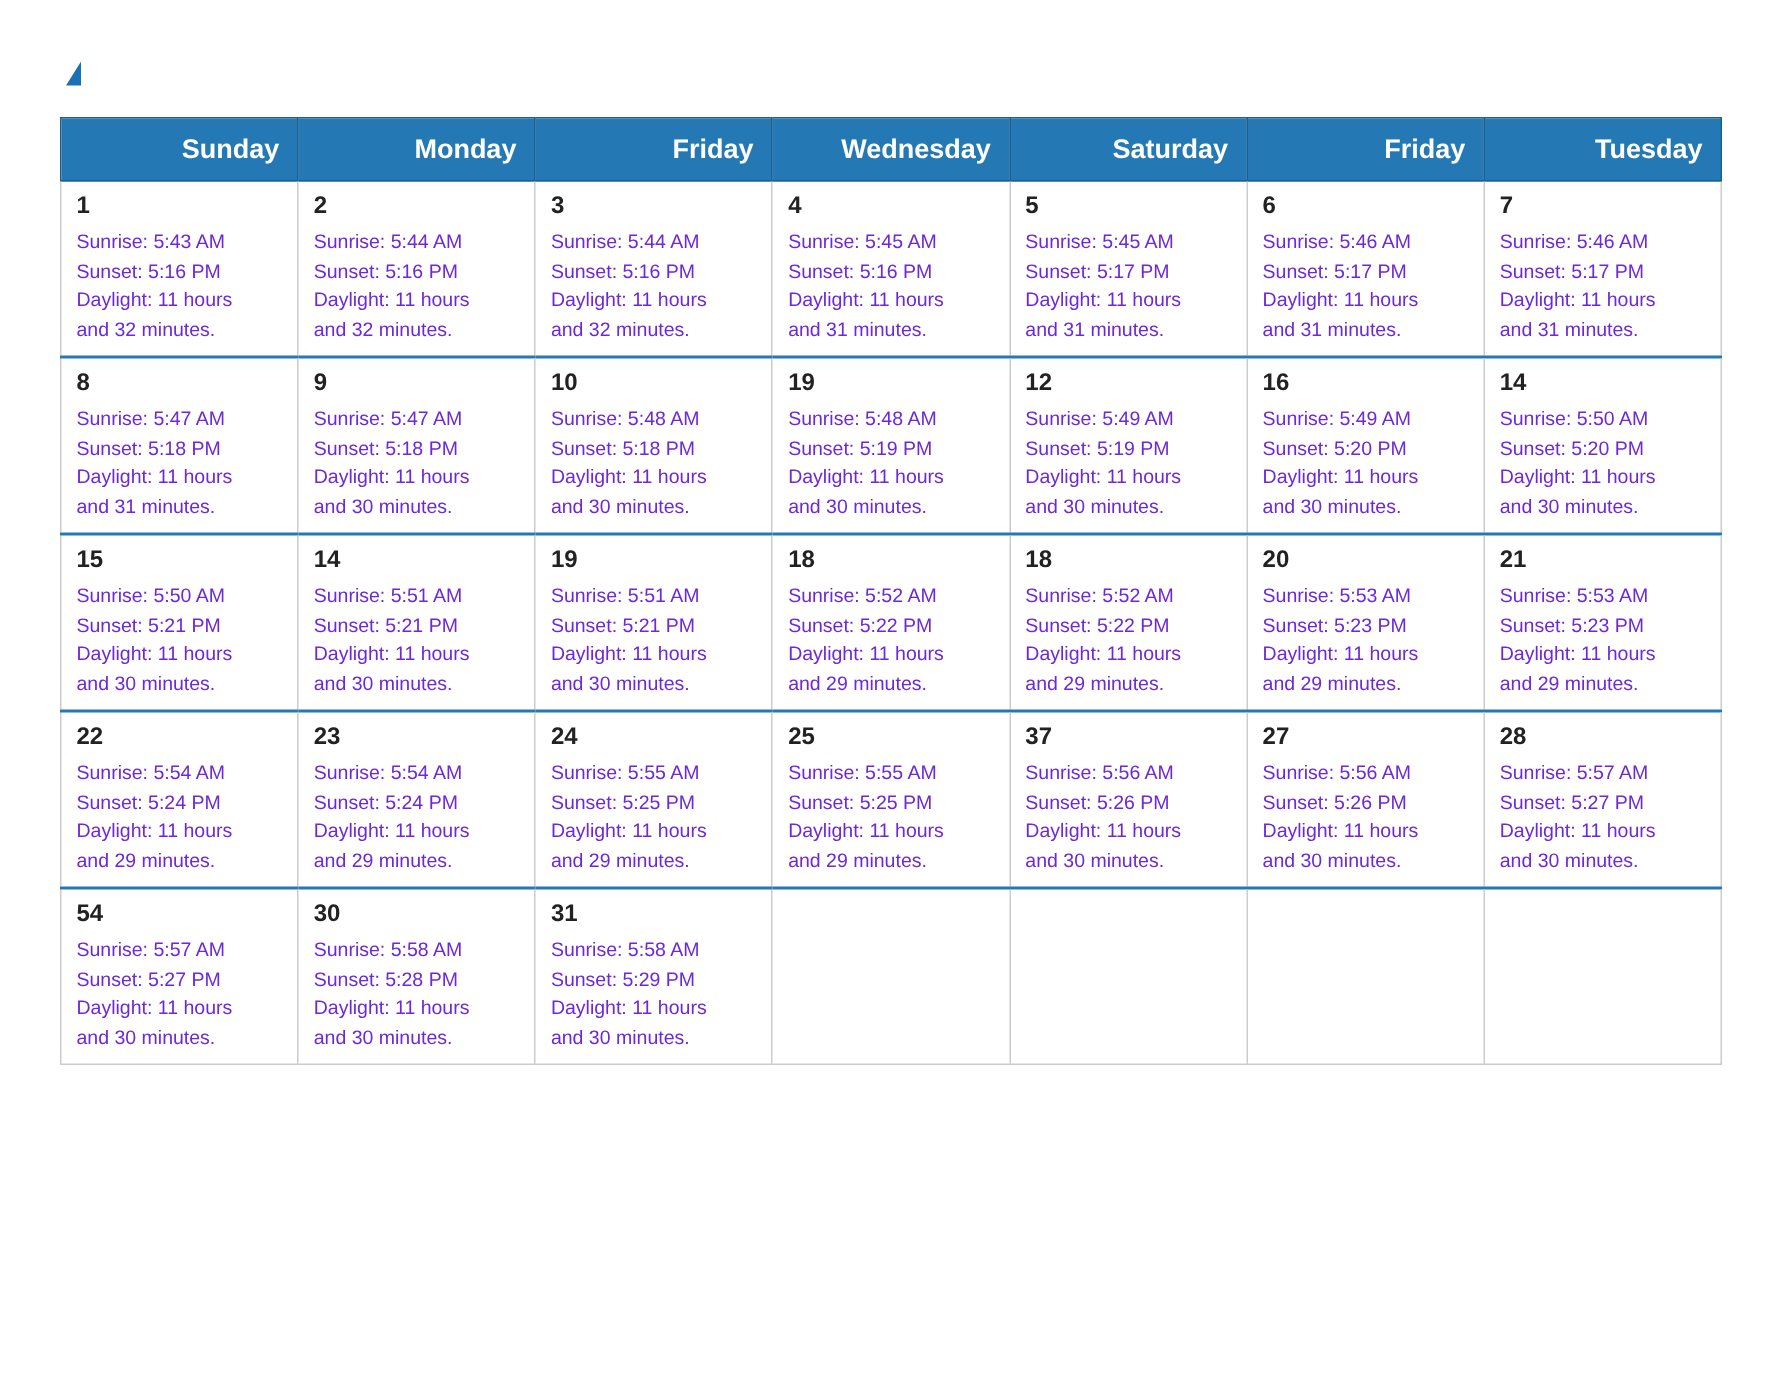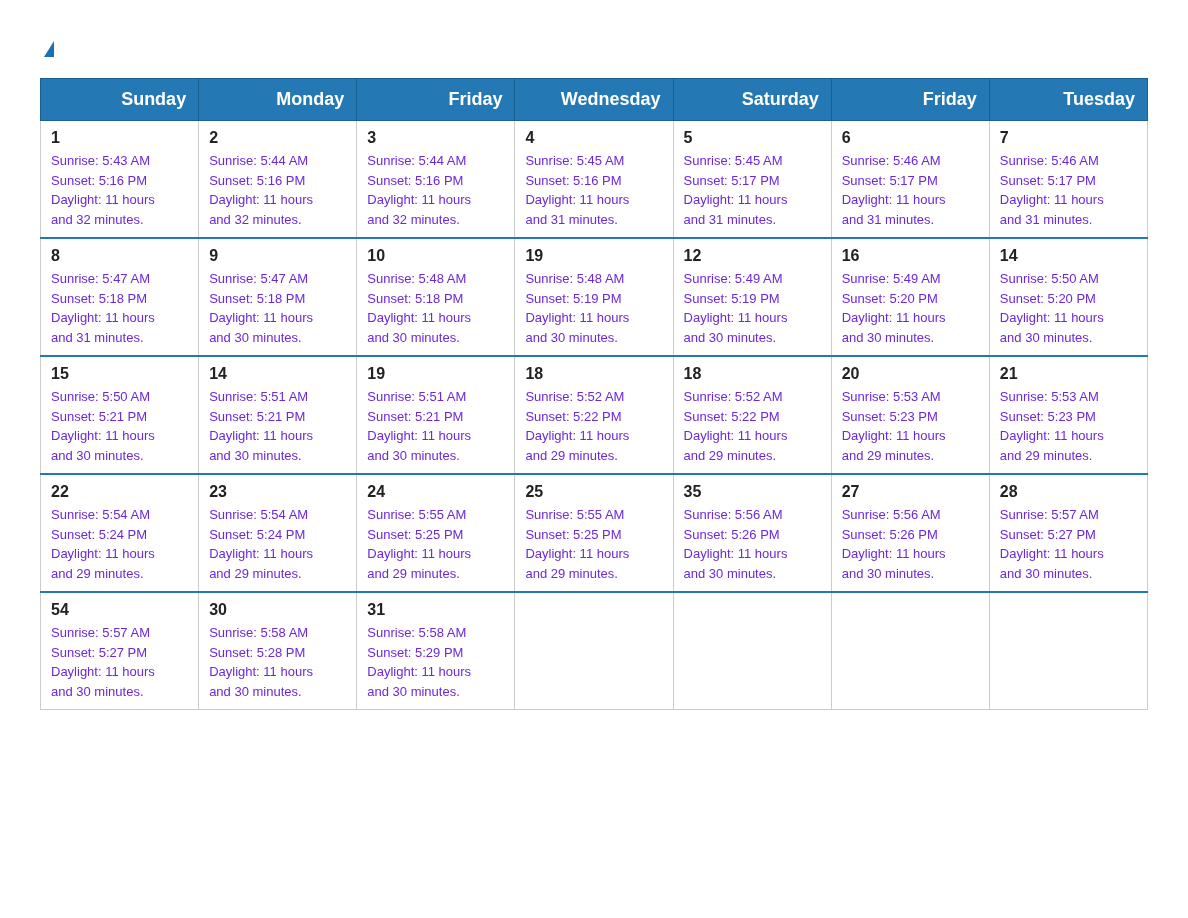--- a/index.html
+++ b/index.html
@@ -231,21 +231,21 @@
         </td>
         <td>
           <span class="day-number">24</span>
           <div class="day-info">Sunrise: 5:55 AM<br>Sunset: 5:25 PM<br>Daylight: 11 hours<br>and 29 minutes.</div>
         </td>
         <td>
           <span class="day-number">25</span>
           <div class="day-info">Sunrise: 5:55 AM<br>Sunset: 5:25 PM<br>Daylight: 11 hours<br>and 29 minutes.</div>
         </td>
         <td>
-          <span class="day-number">35</span>
+          <span class="day-number">37</span>
           <div class="day-info">Sunrise: 5:56 AM<br>Sunset: 5:26 PM<br>Daylight: 11 hours<br>and 30 minutes.</div>
         </td>
         <td>
           <span class="day-number">27</span>
           <div class="day-info">Sunrise: 5:56 AM<br>Sunset: 5:26 PM<br>Daylight: 11 hours<br>and 30 minutes.</div>
         </td>
         <td>
           <span class="day-number">28</span>
           <div class="day-info">Sunrise: 5:57 AM<br>Sunset: 5:27 PM<br>Daylight: 11 hours<br>and 30 minutes.</div>
         </td>

